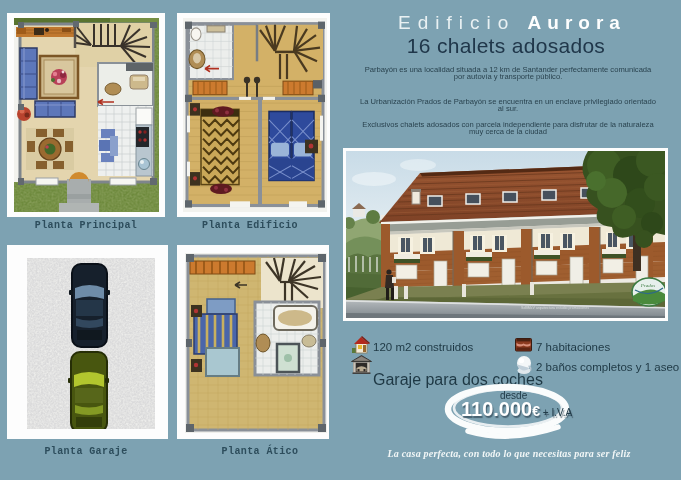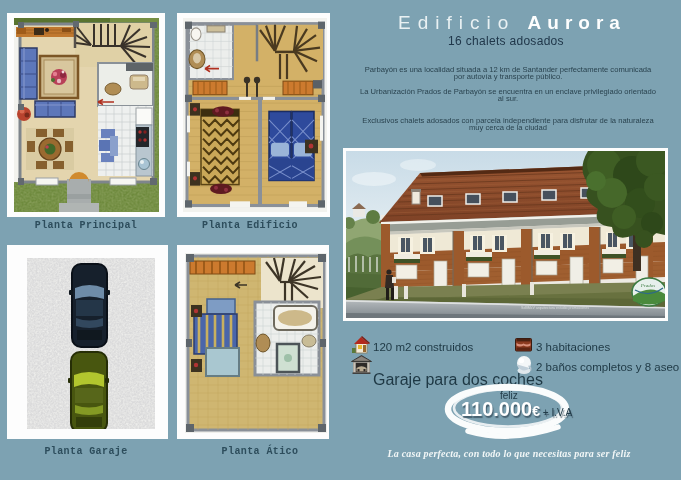--- a/index.html
+++ b/index.html
@@ -536,27 +536,27 @@
   </g>
 </svg>
 </div>
 
 <div class="plabel" style="left:200px;top:446px;width:120px;">Planta Ático</div>
 
 <div class="abs" style="left:346px;top:12px;width:332px;text-align:center;white-space:nowrap;">
   <span style="font-size:19px;color:#e9f1f3;letter-spacing:7px;">Edificio </span><span style="font-size:19px;color:#fdfefe;font-weight:bold;letter-spacing:6px;">Aurora</span>
 </div>
 
-<div class="abs" style="left:340px;top:34px;width:332px;text-align:center;font-size:12px;color:#20374a;letter-spacing:0.3px;">16 chalets adosados</div>
+<div class="abs" style="left:340px;top:34px;width:332px;text-align:center;font-size:21px;color:#20374a;letter-spacing:0.3px;">16 chalets adosados</div>
 
 <div class="abs" style="left:340px;top:66px;width:336px;text-align:center;font-size:7.6px;line-height:7.4px;color:#2a434f;white-space:nowrap;">
 
-  <div style="margin-bottom:7px;">Parbayón es una localidad situada a 12 km de Santander perfectamente comunicada<br>por autovía y transporte público.</div>
-
-  <div style="margin-bottom:14px;">La Urbanización Prados de Parbayón se encuentra en un enclave privilegiado orientado<br>al sur.</div>
+  <div style="margin-bottom:17px;">Parbayón es una localidad situada a 12 km de Santander perfectamente comunicada<br>por autovía y transporte público.</div>
+
+  <div style="margin-bottom:8px;">La Urbanización Prados de Parbayón se encuentra en un enclave privilegiado orientado<br>al sur.</div>
 
   <div>Exclusivos chalets adosados con parcela independiente para disfrutar de la naturaleza<br>muy cerca de la ciudad</div>
 </div>
 
 <div class="panel" style="left:343px;top:148px;width:325px;height:173px;"></div>
 <div class="abs" style="left:346px;top:151px;">
 <svg width="319" height="167" viewBox="0 0 319 167">
   <defs>
     <linearGradient id="sky" x1="0" y1="0" x2="0" y2="1">
       <stop offset="0" stop-color="#c8dbe7"></stop>
@@ -804,38 +804,38 @@
 <div class="abs" style="left:373px;top:371px;font-size:16px;color:#1e3844;">Garaje para dos coches</div>
 
 <div class="abs" style="left:515px;top:338px;">
 <svg width="17" height="14" viewBox="0 0 17 14">
   <rect x="0.5" y="0.5" width="16" height="12.5" rx="1" fill="#8c3a20" stroke="#3a1c10" stroke-width="1"></rect>
   <rect x="1.5" y="1" width="14" height="2.4" fill="#4a2010"></rect>
   <path d="M1.5 5 Q5 7.5 8.5 5.4 Q12 7.5 15.5 5.2 L15.5 7.6 Q12 9.4 8.5 7.4 Q5 9.4 1.5 7.4 Z" fill="#d8907c"></path>
   <rect x="1.5" y="9.5" width="14" height="3" fill="#5e2412"></rect>
 </svg>
 </div>
-<div class="abs" style="left:536px;top:341px;font-size:11.5px;color:#1e3844;">3 habitaciones</div>
+<div class="abs" style="left:536px;top:341px;font-size:11.5px;color:#1e3844;">7 habitaciones</div>
 
 <div class="abs" style="left:515px;top:355px;">
 <svg width="19" height="20" viewBox="0 0 19 20">
   <ellipse cx="9" cy="15.5" rx="6.5" ry="3.5" fill="#dfe7ec"></ellipse>
   <circle cx="9" cy="8" r="7" fill="#f4f7f8"></circle>
   <path d="M2.3 9.5 A 7 7 0 0 0 14.5 13 Z" fill="#c2d0da"></path>
   <circle cx="6.5" cy="5.5" r="2.6" fill="#ffffff"></circle>
   <path d="M13.5 11 Q16.5 12 15.5 15.5" stroke="#b8c6d0" fill="none" stroke-width="1.4"></path>
 </svg>
 </div>
-<div class="abs" style="left:536px;top:361px;font-size:11.5px;color:#1e3844;">2 baños completos y 8 aseo</div>
+<div class="abs" style="left:536px;top:361px;font-size:11.5px;color:#1e3844;">2 baños completos y 1 aseo</div>
 
 <div class="abs" style="left:438px;top:381px;">
 <svg width="150" height="62" viewBox="0 0 150 62">
   <g fill="none" stroke="#fafcfc" stroke-linecap="round">
     <ellipse cx="69" cy="28" rx="59" ry="22" stroke-width="6.5"></ellipse>
     <ellipse cx="70" cy="27" rx="54" ry="18.5" stroke-width="2.6" opacity="0.85"></ellipse>
     <path d="M30 50 Q72 62 120 46" stroke-width="5.5"></path>
   </g>
 </svg>
 </div>
-<div class="abs" style="left:500px;top:390px;font-size:10px;color:#223c49;">feliz</div>
+<div class="abs" style="left:500px;top:390px;font-size:10px;color:#223c49;">desde</div>
 <div class="abs" style="left:461px;top:398px;font-size:20px;font-weight:bold;color:#ffffff;white-space:nowrap;text-shadow:1px 1.5px 1px rgba(40,60,75,0.65);">110.000<span style="font-size:14px;">€</span><span style="font-size:10px;font-weight:normal;color:#223c49;"> + I.V.A</span></div>
 
 <div class="abs" style="left:342px;top:448px;width:334px;text-align:center;font-family:'Liberation Serif',serif;font-style:italic;font-weight:bold;font-size:10px;color:#f2f7f7;white-space:nowrap;letter-spacing:0.2px;">La casa perfecta, con todo lo que necesitas para ser feliz</div>
 
 </body></html>

